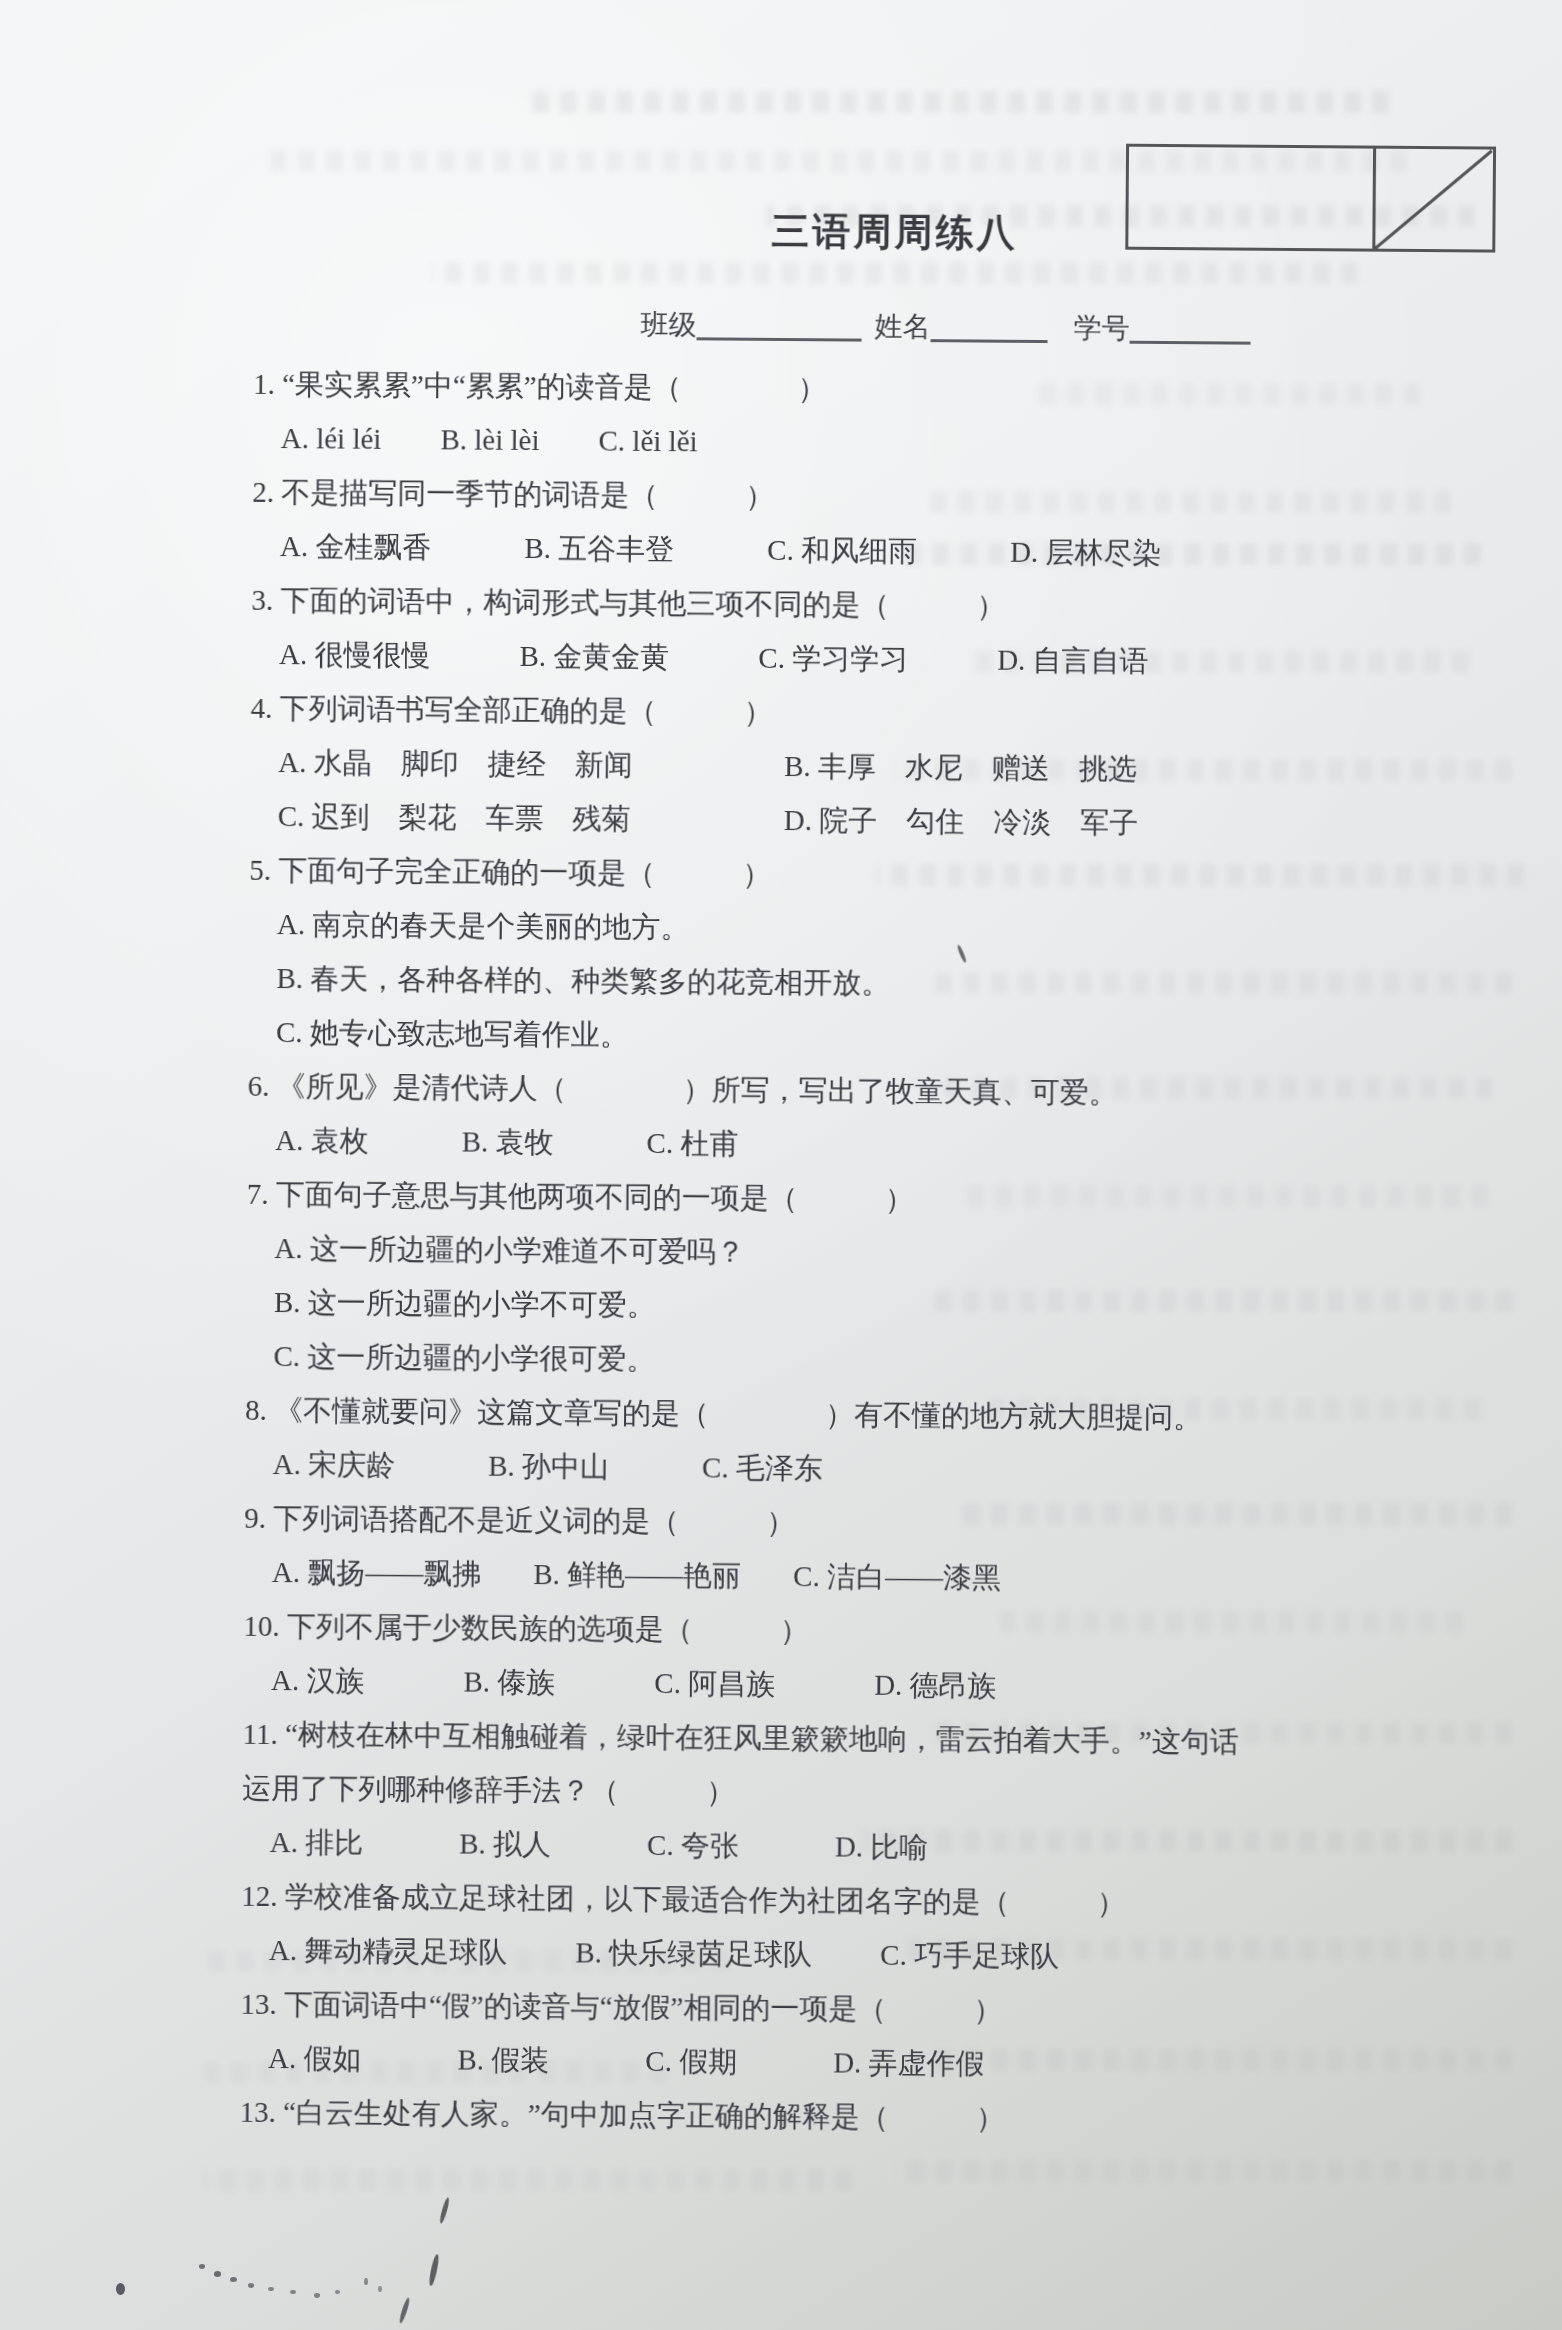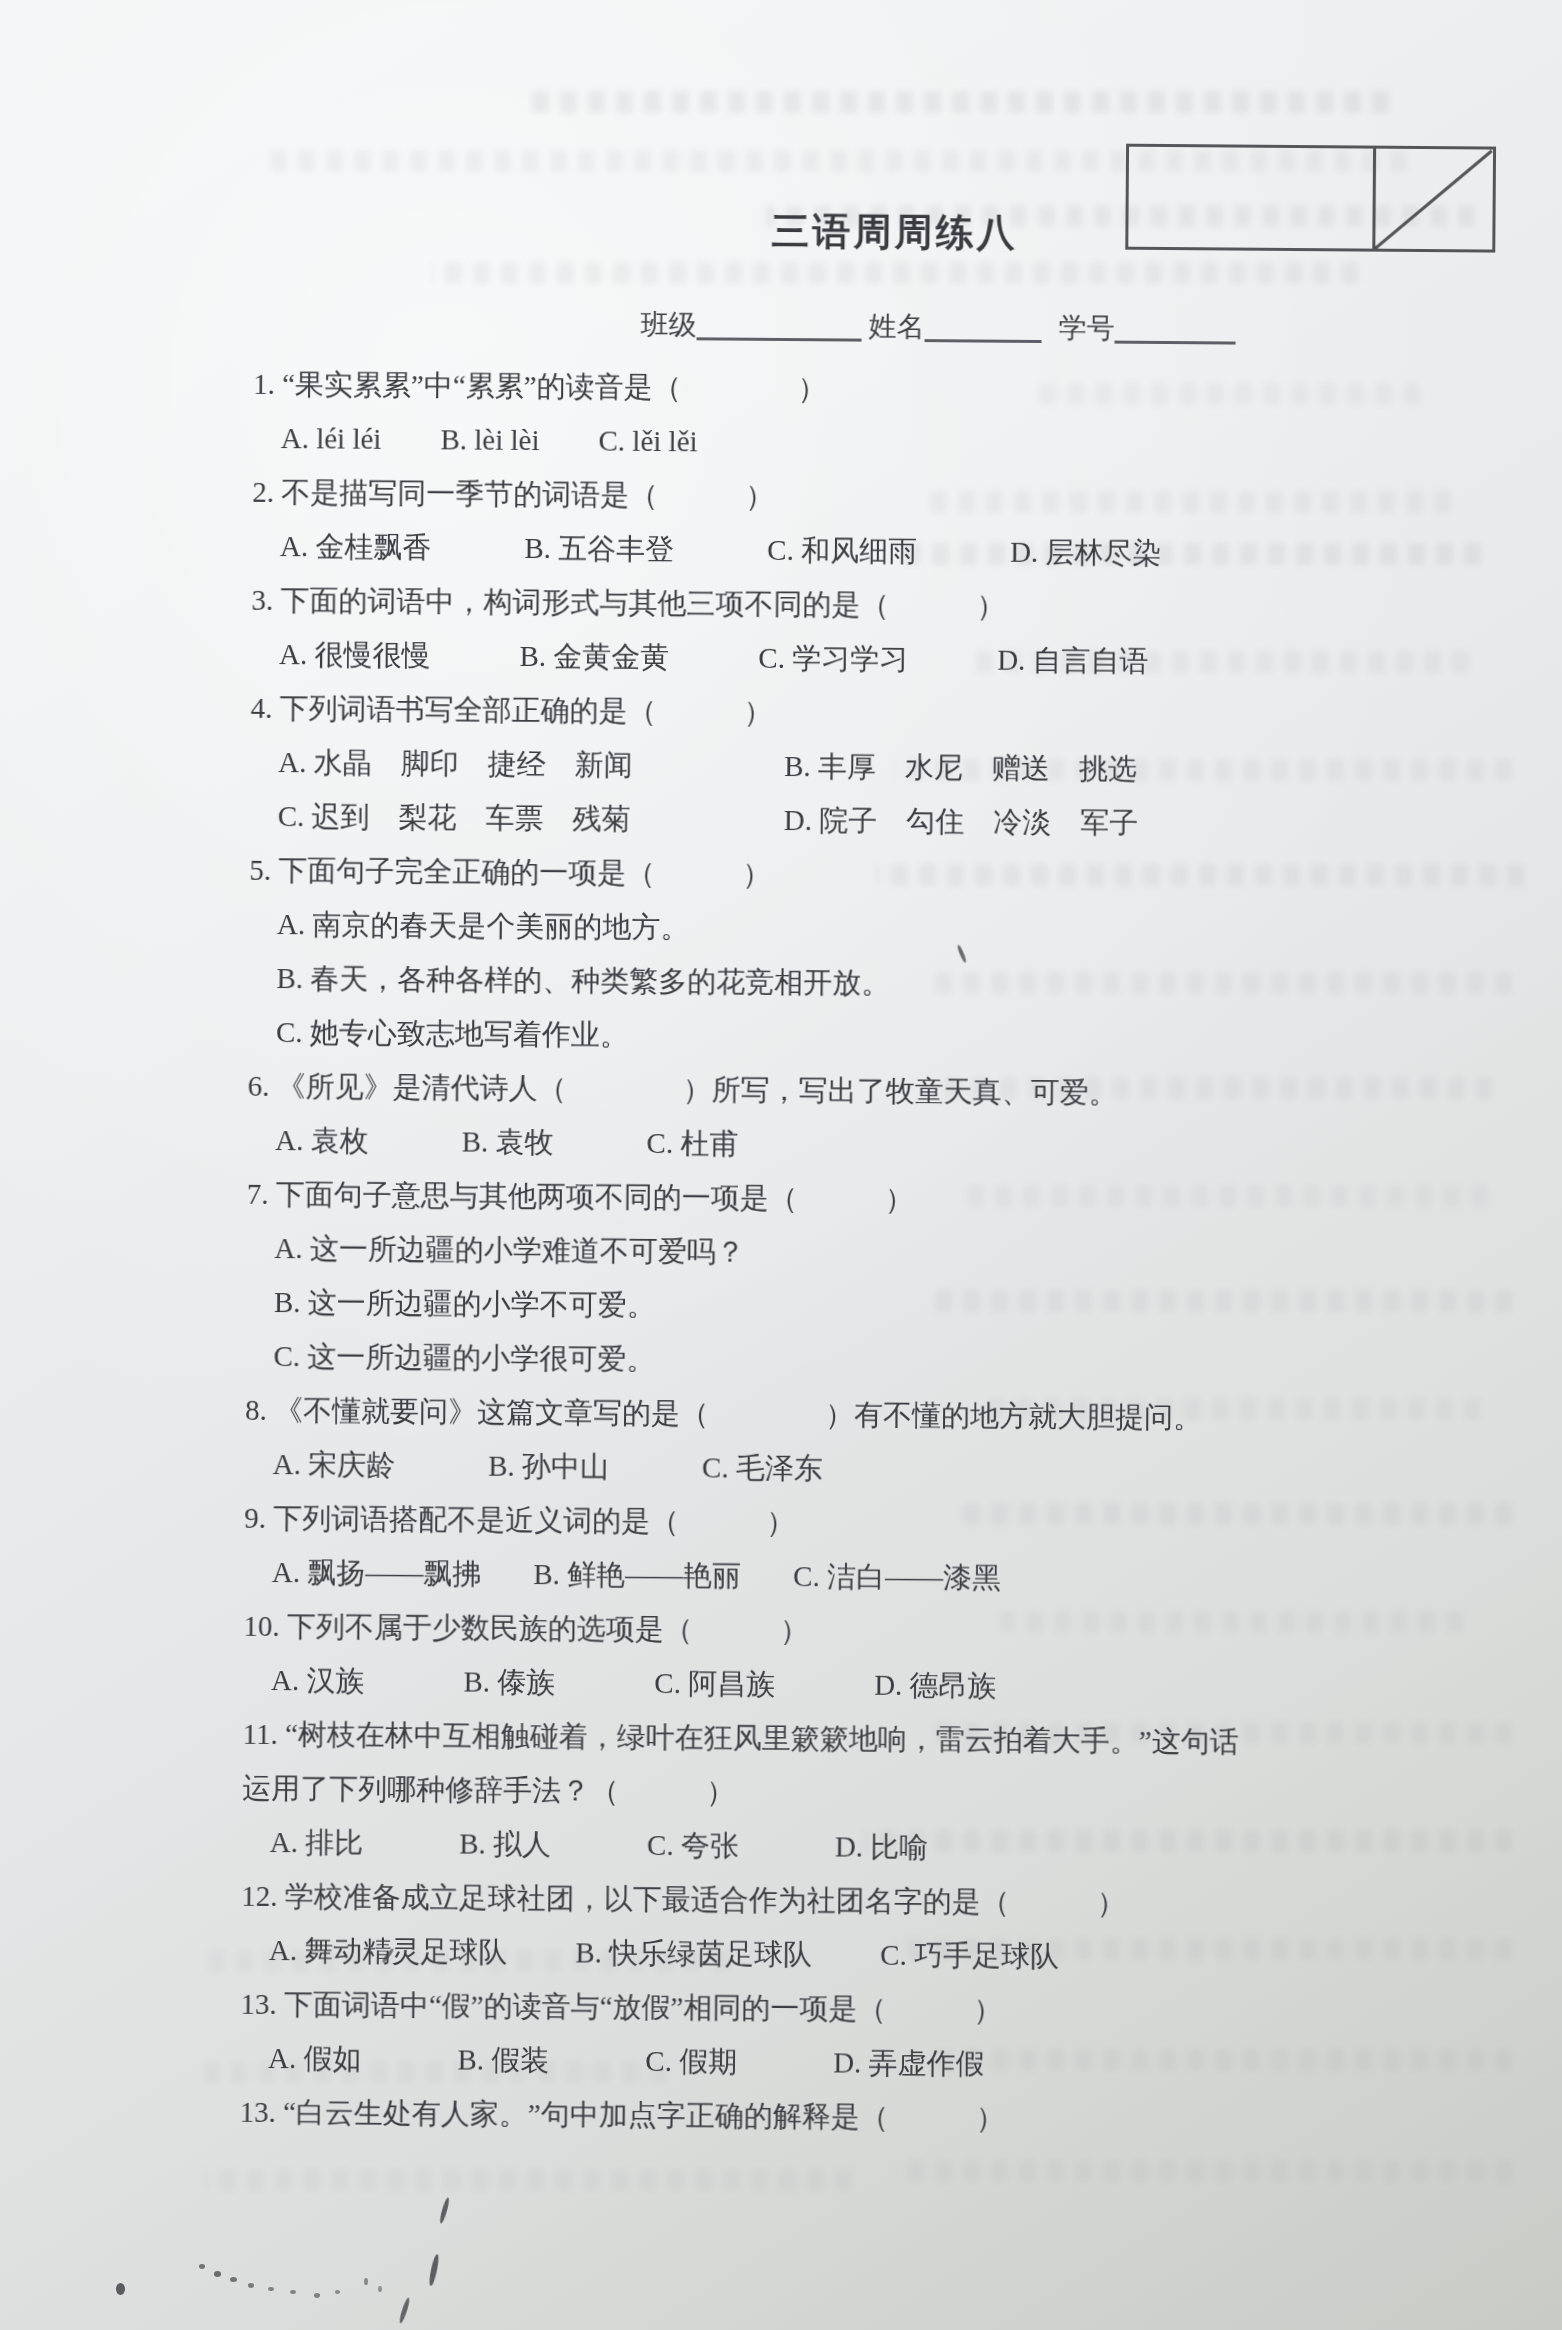--- a/index.html
+++ b/index.html
@@ -95,22 +95,22 @@
       <svg width="364" height="100" viewBox="0 0 590 162">
         <line x1="398" y1="0" x2="398" y2="162" stroke="rgba(42,42,48,.78)" stroke-width="5"></line>
         <line x1="400" y1="162" x2="588" y2="2" stroke="rgba(42,42,48,.78)" stroke-width="5"></line>
       </svg>
     </div>
 
     <div class="title">三语周周练八</div>
 
     <div class="header">
       <span>班级</span><span class="blank" style="width:165px"></span>
-      <span style="margin-left:0">姓名</span><span class="blank" style="width:117px"></span>
-      <span style="margin-left:10px">学号</span><span class="blank" style="width:121px"></span>
+      <span style="margin-left:6px">姓名</span><span class="blank" style="width:117px"></span>
+      <span style="margin-left:19px">学号</span><span class="blank" style="width:121px"></span>
     </div>
 
     <div class="qs">
 
       <div class="row"><span>1. “果实累累”中“累累”的读音是（　　　　）</span></div>
       <div class="row opts" style="gap:59px">
         <span class="opt">A. léi léi</span>
         <span class="opt">B. lèi lèi</span>
         <span class="opt">C. lěi lěi</span>
       </div>

